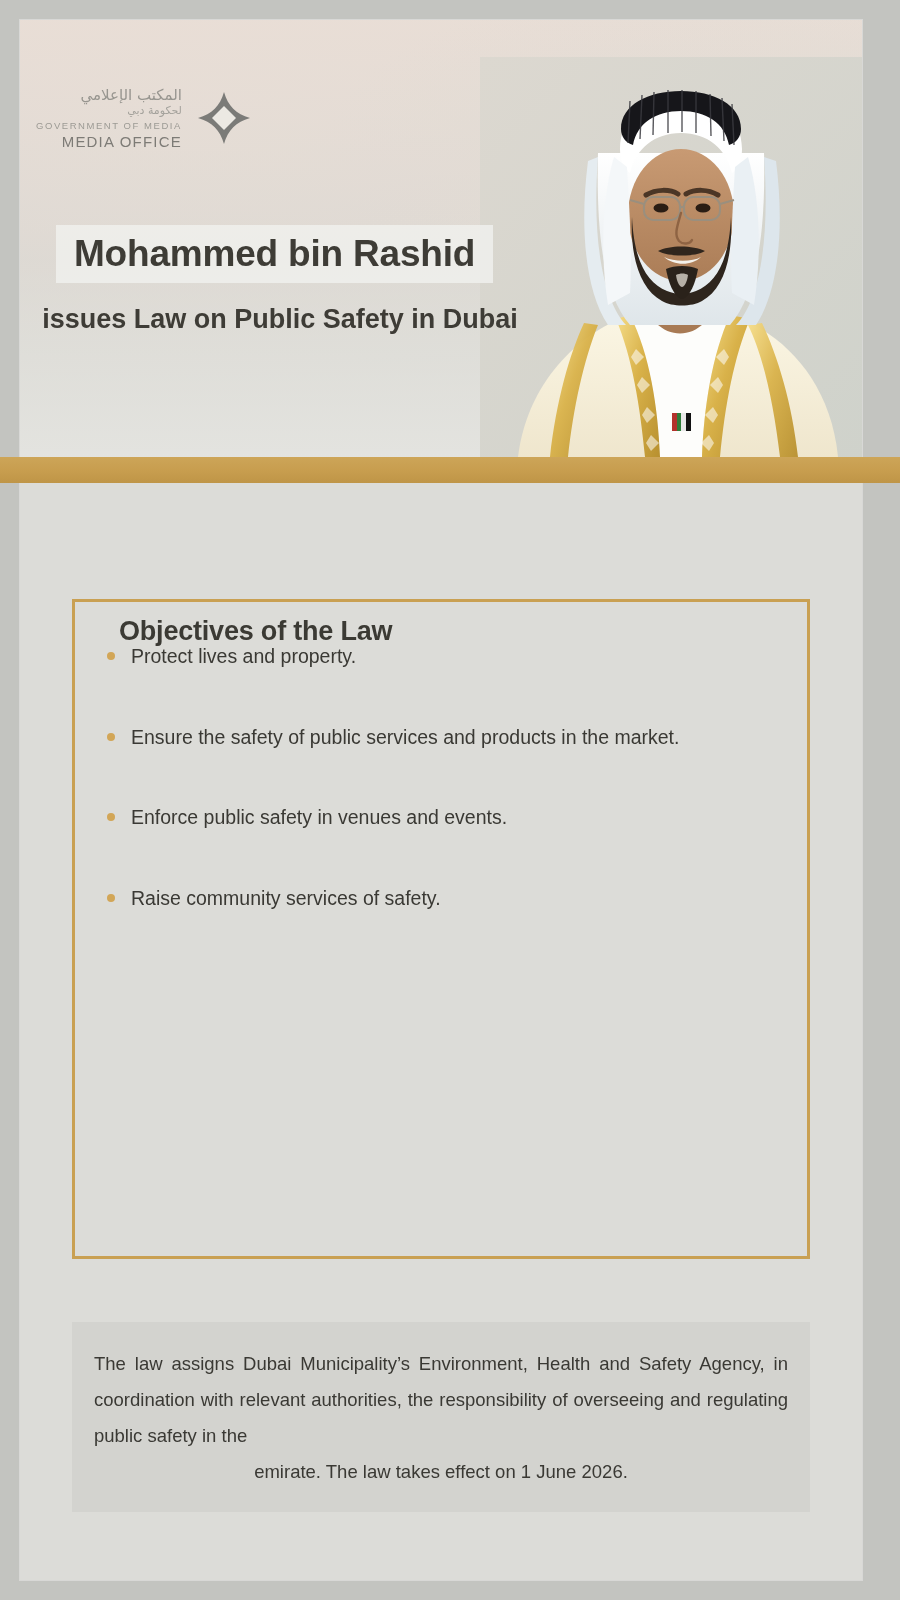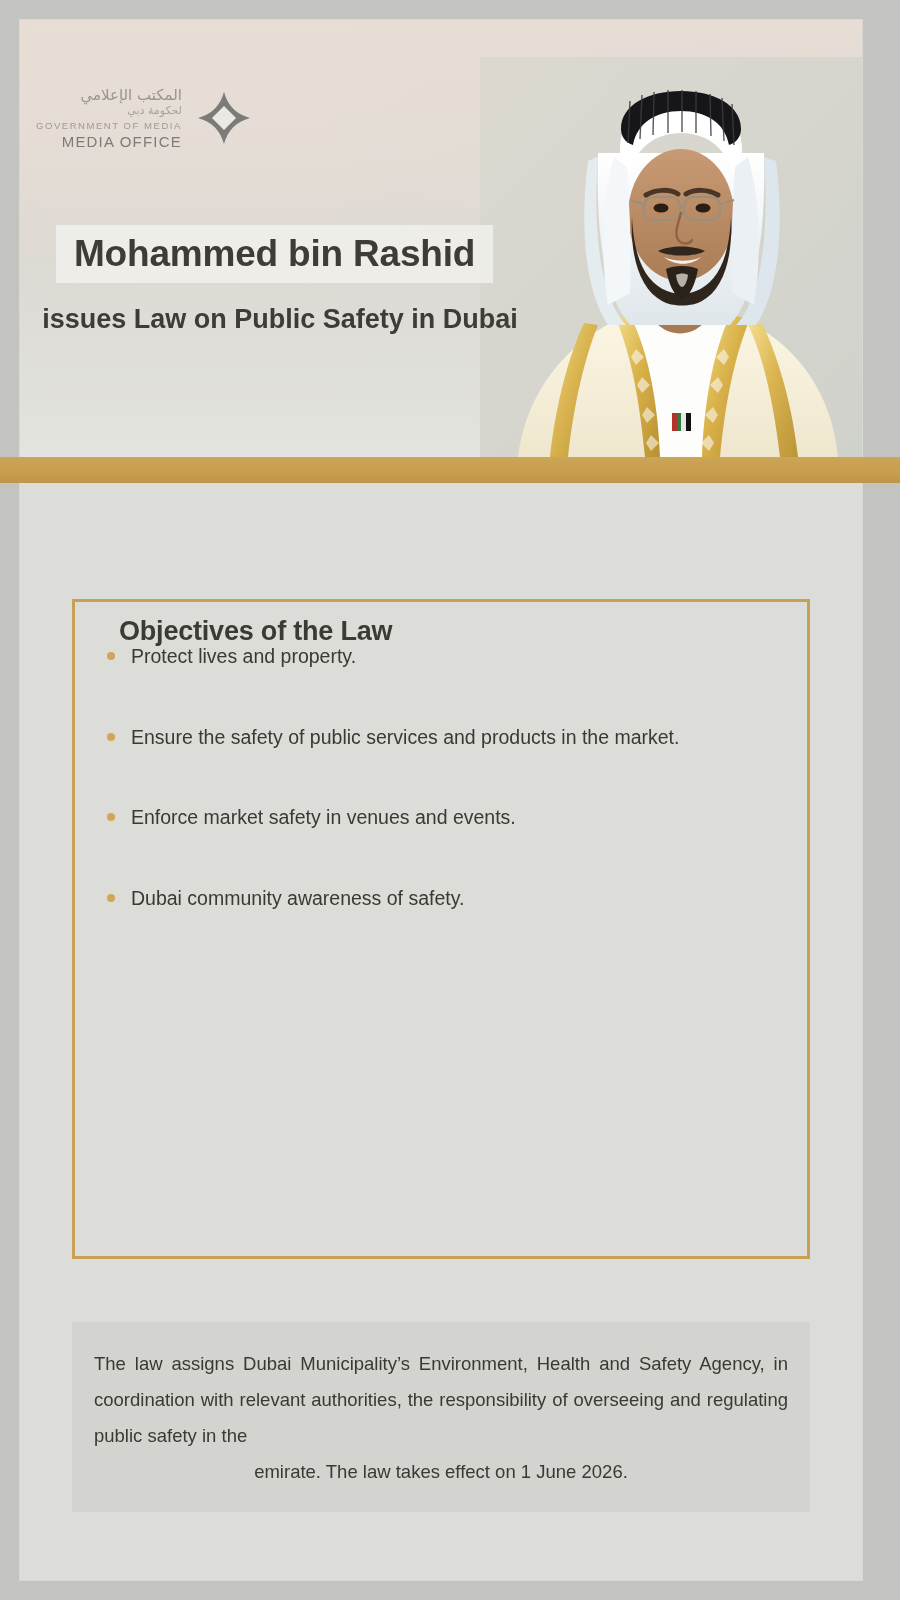--- a/index.html
+++ b/index.html
@@ -266,25 +266,25 @@
           <div class="bullet">
             <span class="dot"></span>
             <span class="btext">Protect lives and property.</span>
           </div>
           <div class="bullet">
             <span class="dot"></span>
             <span class="btext">Ensure the safety of public services and products in the market.</span>
           </div>
           <div class="bullet">
             <span class="dot"></span>
-            <span class="btext">Enforce market safety in venues and events.</span>
-          </div>
-          <div class="bullet">
-            <span class="dot"></span>
-            <span class="btext">Dubai community awareness of safety.</span>
+            <span class="btext">Enforce public safety in venues and events.</span>
+          </div>
+          <div class="bullet">
+            <span class="dot"></span>
+            <span class="btext">Raise community services of safety.</span>
           </div>
         </div>
       </div>
 
       <div class="note">
         <span>The law assigns Dubai Municipality’s Environment, Health and Safety Agency, in coordination with relevant authorities, the responsibility of overseeing and regulating public safety in the</span>
         <span class="last">emirate. The law takes effect on 1 June 2026.</span>
       </div>
 
     </div>

